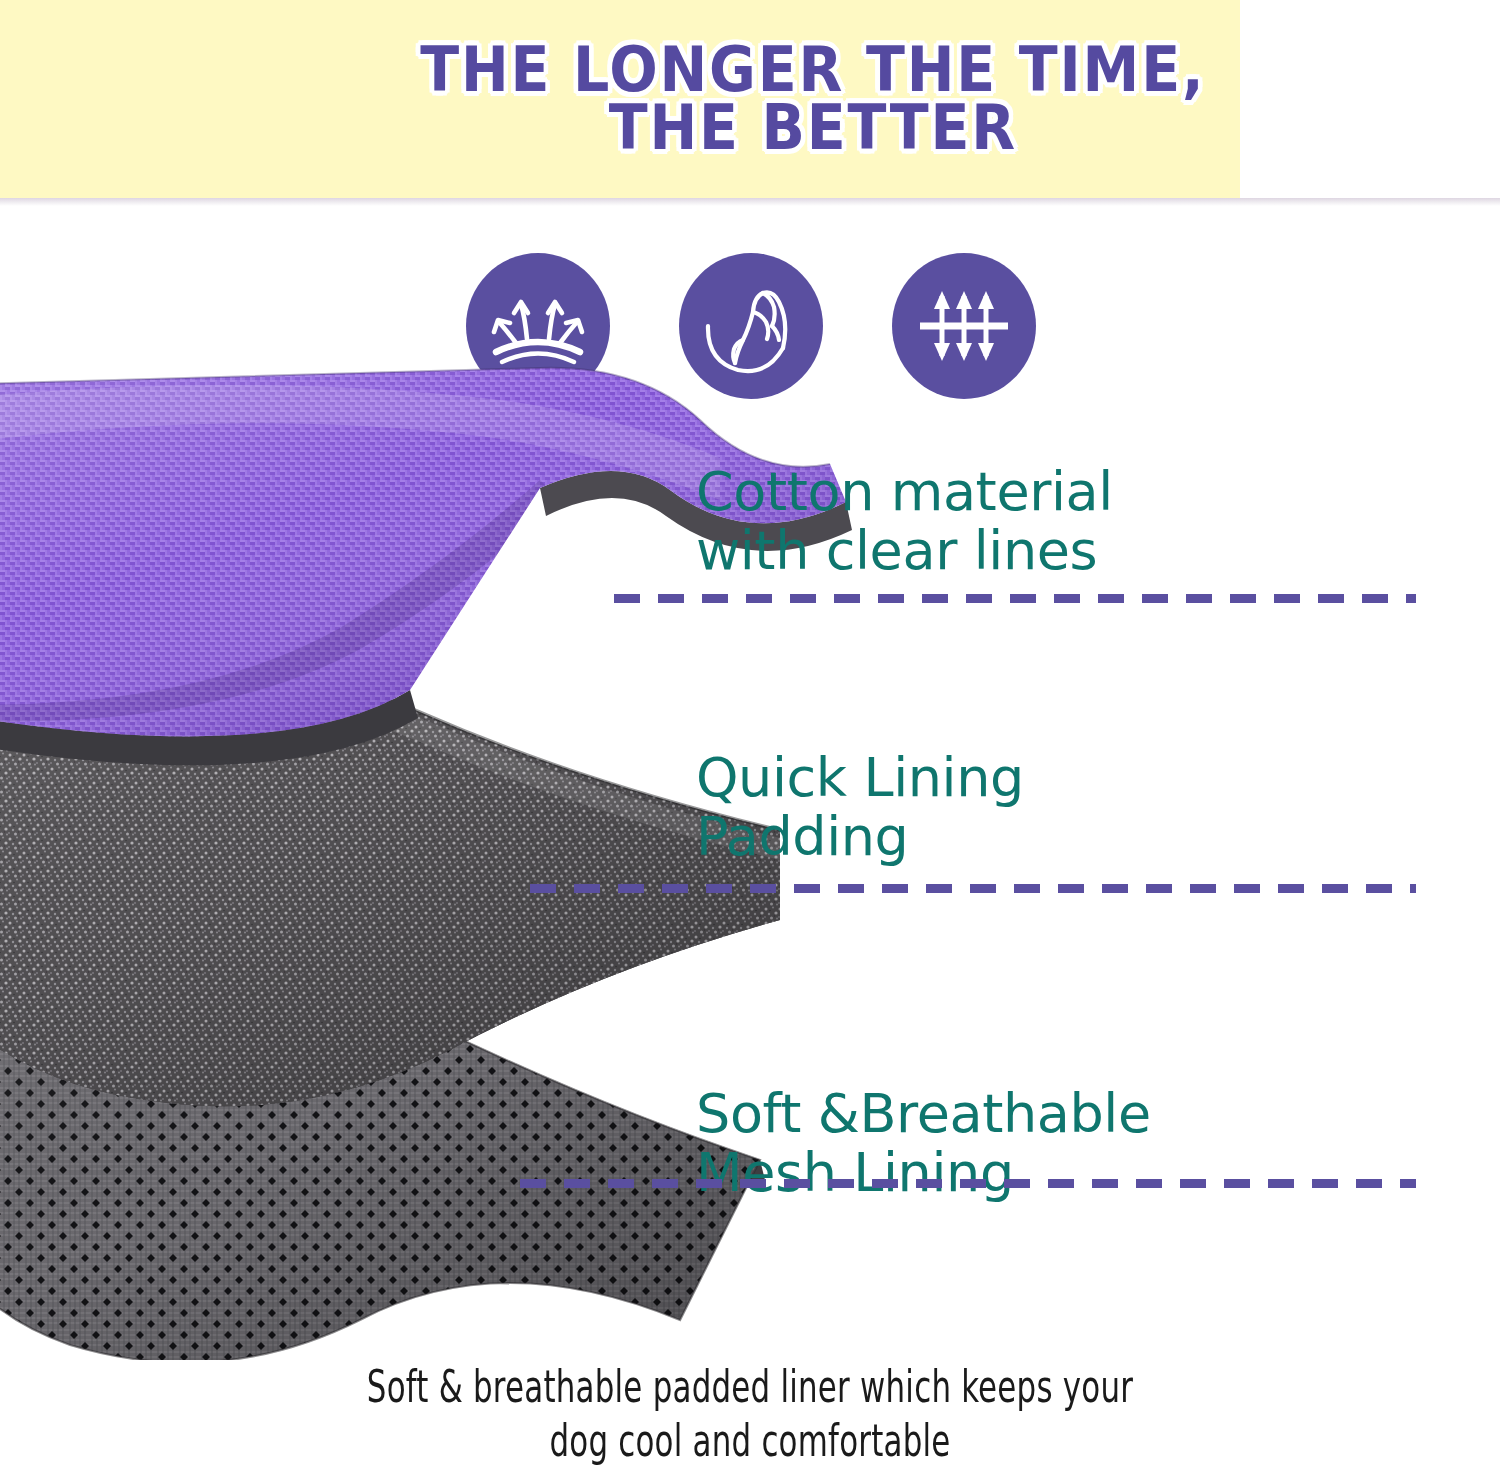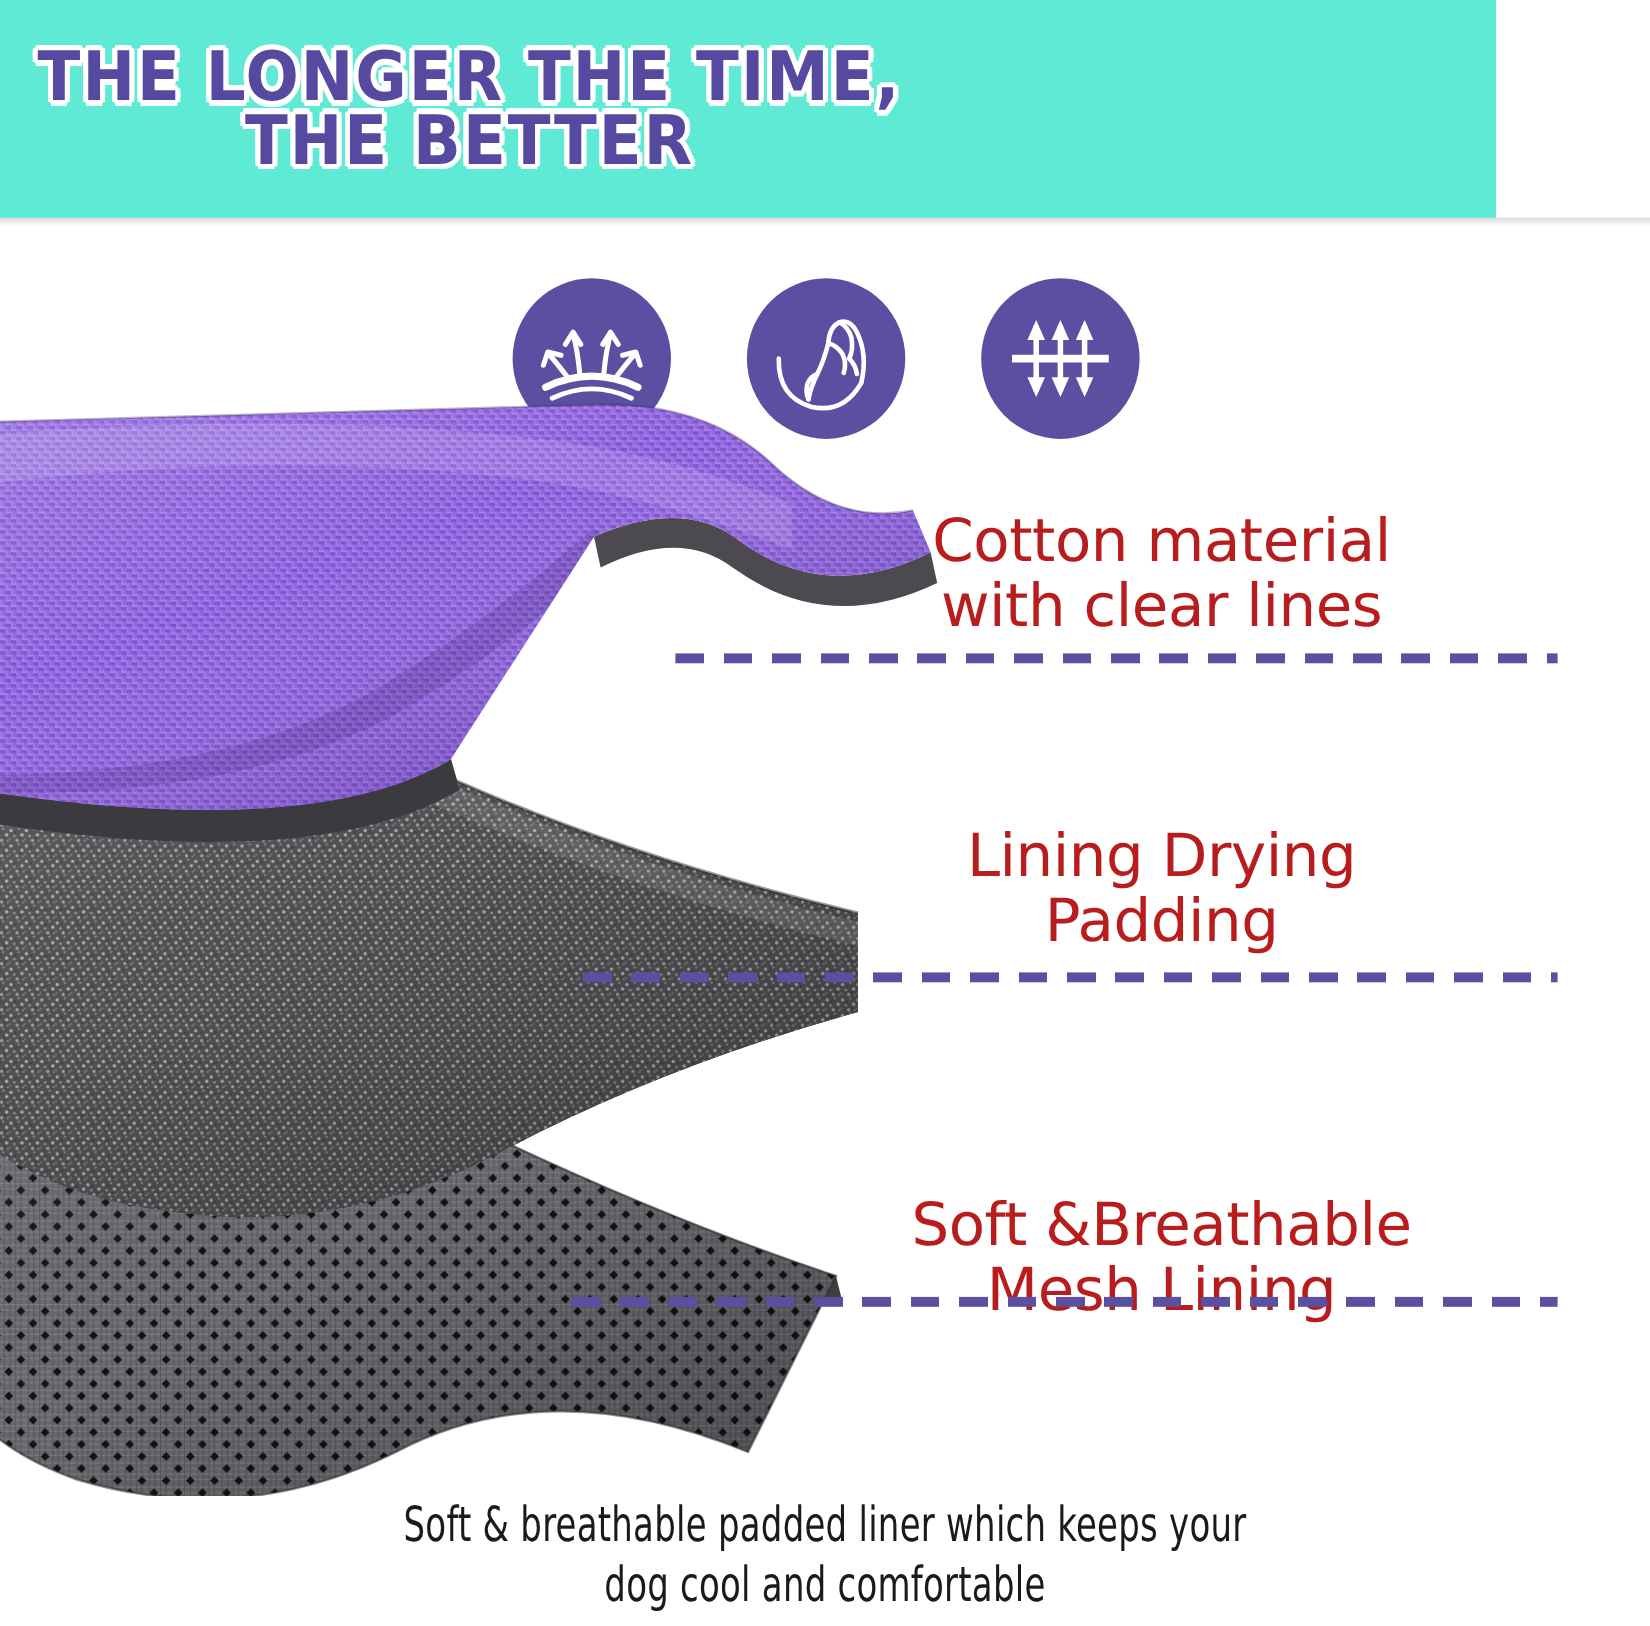--- a/index.html
+++ b/index.html
@@ -4,24 +4,24 @@
 <style>
   html,body{margin:0;padding:0;background:#fff;}
   body{
     width:1500px;height:1478px;overflow:hidden;position:relative;
     font-family:"Liberation Sans", sans-serif;
     -webkit-font-smoothing:antialiased;
   }
 
   
   .header-band{
-    position:absolute;left:0;top:0;width:1360px;height:202px;
-    background:#5eead4;
+    position:absolute;left:0;top:0;width:1240px;height:202px;
+    background:#fef9c3;
     display:flex;flex-direction:column;
-    align-items:flex-start;justify-content:center;
+    align-items:flex-end;justify-content:center;
     overflow:hidden;
   }
   .header-title{
     font-family:"DejaVu Sans", sans-serif;
     font-weight:bold;
     font-size:62px;
     line-height:0.93;
     letter-spacing:2px;
     text-align:center;
     color:#554aa0;
@@ -54,22 +54,22 @@
   
   .layers-art{
     position:absolute;left:-20px;top:360px;width:900px;height:1000px;
   }
   .layers-art svg{display:block;width:900px;height:1000px;}
 
   
   .callout{
     position:absolute;
     width:720px;left:696px;
-    text-align:center;
-    color:#b91c1c;
+    text-align:left;
+    color:#0f766e;
     font-size:54px;
     line-height:1.1;
     white-space:pre-line;
     font-family:"DejaVu Sans", sans-serif;
     letter-spacing:-0.4px;
   }
   .callout-1{top:462px;}
   .callout-2{top:748px;}
   .callout-3{top:1084px;}
 
@@ -290,21 +290,21 @@
       </g>
       <path d="M-40 25 L560 8 Q660 5 720 60 Q780 118 850 104" fill="none" stroke="#3a2a60" stroke-width="2" opacity="0.35"></path>
     </g>
   </svg>
 </div>
 
 <div class="callout callout-1">Cotton material
 with clear lines</div>
 <div class="dash-line dash-1"></div>
 
-<div class="callout callout-2">Lining Drying
+<div class="callout callout-2">Quick Lining
 Padding</div>
 <div class="dash-line dash-2"></div>
 
 <div class="callout callout-3">Soft &amp;Breathable
 Mesh Lining</div>
 <div class="dash-line dash-3"></div>
 
 <div class="bottom-caption">Soft &amp; breathable padded liner which keeps your
 dog cool and comfortable</div>
 

